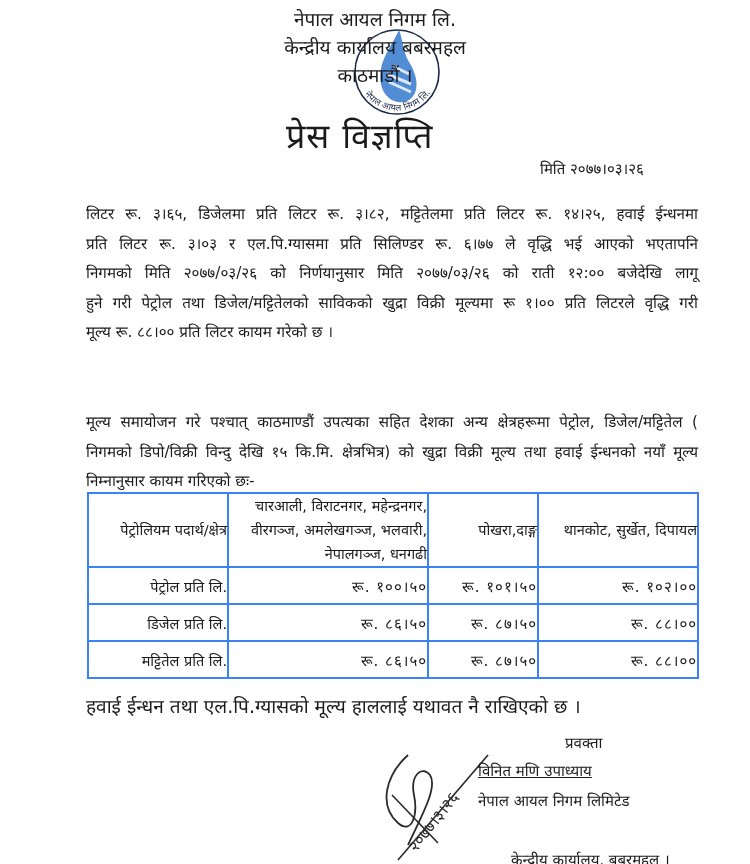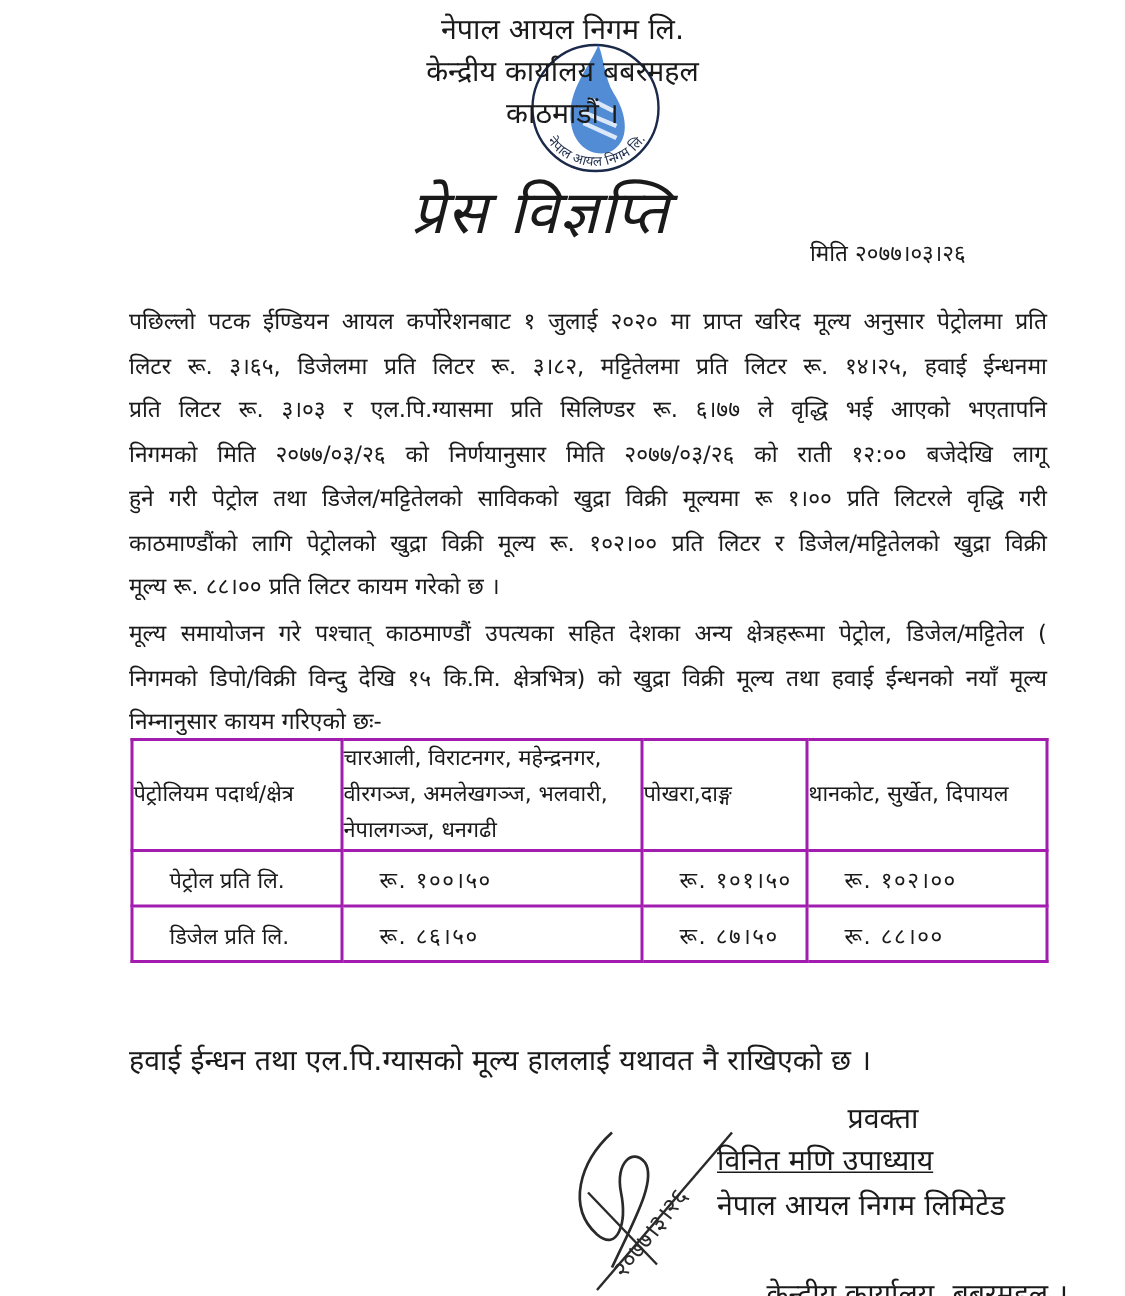--- a/index.html
+++ b/index.html
@@ -4,36 +4,36 @@
 <style>
   html, body { margin: 0; padding: 0; background: #ffffff; }
   body { width: 750px; height: 864px; position: relative; overflow: hidden;
          font-family: "DejaVu Sans", sans-serif; color: #1a1a1a; }
   .abs { position: absolute; }
   .hdr { left: 0; width: 750px; text-align: center; font-size: 19px; }
   #org-line1 { top: 6px; left: 0; }
   #org-line2 { top: 34px; left: 0; }
   #org-line3 { top: 62px; left: 0; }
   .logo { left: 347px; top: 22px; width: 100px; height: 100px; }
-  .title { left: 274px; top: 112px; font-size: 40px; font-weight: normal; letter-spacing: 1px; font-style: italic; }
+  .title { left: 286px; top: 112px; font-size: 34px; font-weight: normal; letter-spacing: 1px; }
   .date { left: 540px; top: 158px; font-size: 15px; }
   .para { left: 86px; width: 612px; font-size: 15.2px; line-height: 29.5px; text-align: justify; }
   .para .ln { display: block; white-space: nowrap; text-align-last: justify; text-align: justify; }
   .para .ln.last { text-align-last: left; }
   #para1 { top: 200px; }
   #para2 { top: 408px; }
   table.prices { position: absolute; left: 87px; top: 492px; border-collapse: collapse;
                  font-size: 14.5px; }
-  table.prices td { border: 2px solid #a21caf; text-align: left; vertical-align: middle; padding: 0; }
+  table.prices td { border: 2px solid #3b82f6; text-align: right; vertical-align: middle; padding: 0; }
   .c1 { width: 138px; } .c2 { width: 198px; } .c3 { width: 108px; } .c4 { width: 158px; }
   tr.head td { height: 72px; line-height: 24px; }
   tr.row td { height: 35px; padding-left: 24px; }
   .money { font-size: 15px; letter-spacing: 1px; }
   .note { left: 86px; top: 693px; font-size: 19px; }
-  .sig { left: 478px; font-size: 19px; }
+  .sig { left: 478px; font-size: 15px; }
   #sig-title { top: 732px; left: 565px; }
   #sig-name { top: 760px; text-decoration: underline; }
   #sig-org { top: 790px; }
   #sig-office { top: 849px; margin-left: 33px; }
   .signature { left: 378px; top: 735px; width: 130px; height: 129px; }
 </style>
 </head>
 <body>
 
 <svg class="abs logo" viewBox="0 0 100 100">
@@ -47,26 +47,24 @@
 </svg>
 
 <div class="abs hdr" id="org-line1">नेपाल आयल निगम लि.</div>
 <div class="abs hdr" id="org-line2">केन्द्रीय कार्यालय बबरमहल</div>
 <div class="abs hdr" id="org-line3">काठमाडौं ।</div>
 
 <div class="abs title">प्रेस विज्ञप्ति</div>
 <div class="abs date">मिति २०७७।०३।२६</div>
 
 <div class="abs para" id="para1">
-  <span class="ln">पछिल्लो पटक ईण्डियन आयल कर्पोरेशनबाट १ जुलाई २०२० मा प्राप्त खरिद मूल्य अनुसार पेट्रोलमा प्रति</span>
   <span class="ln">लिटर रू. ३।६५, डिजेलमा प्रति लिटर रू. ३।८२, मट्टितेलमा प्रति लिटर रू. १४।२५, हवाई ईन्धनमा</span>
   <span class="ln">प्रति लिटर रू. ३।०३ र एल.पि.ग्यासमा प्रति सिलिण्डर रू. ६।७७ ले वृद्धि भई आएको भएतापनि</span>
   <span class="ln">निगमको मिति २०७७/०३/२६ को निर्णयानुसार मिति २०७७/०३/२६ को राती १२:०० बजेदेखि लागू</span>
   <span class="ln">हुने गरी पेट्रोल तथा डिजेल/मट्टितेलको साविकको खुद्रा विक्री मूल्यमा रू १।०० प्रति लिटरले वृद्धि गरी</span>
-  <span class="ln">काठमाण्डौंको लागि पेट्रोलको खुद्रा विक्री मूल्य रू. १०२।०० प्रति लिटर र डिजेल/मट्टितेलको खुद्रा विक्री</span>
   <span class="ln last">मूल्य रू. ८८।०० प्रति लिटर कायम गरेको छ ।</span>
 </div>
 
 <div class="abs para" id="para2">
   <span class="ln">मूल्य समायोजन गरे पश्चात् काठमाण्डौं उपत्यका सहित देशका अन्य क्षेत्रहरूमा पेट्रोल, डिजेल/मट्टितेल (</span>
   <span class="ln">निगमको डिपो/विक्री विन्दु देखि १५ कि.मि. क्षेत्रभित्र) को खुद्रा विक्री मूल्य तथा हवाई ईन्धनको नयाँ मूल्य</span>
   <span class="ln last">निम्नानुसार कायम गरिएको छः-</span>
 </div>
 
 <table class="prices">
@@ -86,20 +84,26 @@
     <td class="money">रू. १००।५०</td>
     <td class="money">रू. १०१।५०</td>
     <td class="money">रू. १०२।००</td>
   </tr>
   <tr class="row">
     <td>डिजेल प्रति लि.</td>
     <td class="money">रू. ८६।५०</td>
     <td class="money">रू. ८७।५०</td>
     <td class="money">रू. ८८।००</td>
   </tr>
+  <tr class="row">
+    <td>मट्टितेल प्रति लि.</td>
+    <td class="money">रू. ८६।५०</td>
+    <td class="money">रू. ८७।५०</td>
+    <td class="money">रू. ८८।००</td>
+  </tr>
 </tbody>
   </table>
 
 <div class="abs note">हवाई ईन्धन तथा एल.पि.ग्यासको मूल्य हाललाई यथावत नै राखिएको छ ।</div>
 
 <svg class="abs signature" viewBox="0 0 130 129">
   <path d="M30 20 C8 40 0 70 20 88 C34 100 40 80 36 60 C32 40 44 30 52 40 C60 52 44 80 30 110" fill="none" stroke="#2a2a2a" stroke-width="1.8"></path>
   <path d="M14 60 L60 108" fill="none" stroke="#2a2a2a" stroke-width="1.6"></path>
   <path d="M20 125 L110 20" fill="none" stroke="#2a2a2a" stroke-width="1.6"></path>
   <text x="0" y="0" font-size="16" fill="#2a2a2a" font-family="DejaVu Sans, sans-serif" transform="translate(38 118) rotate(-52)">२०७७।३।२६</text>

